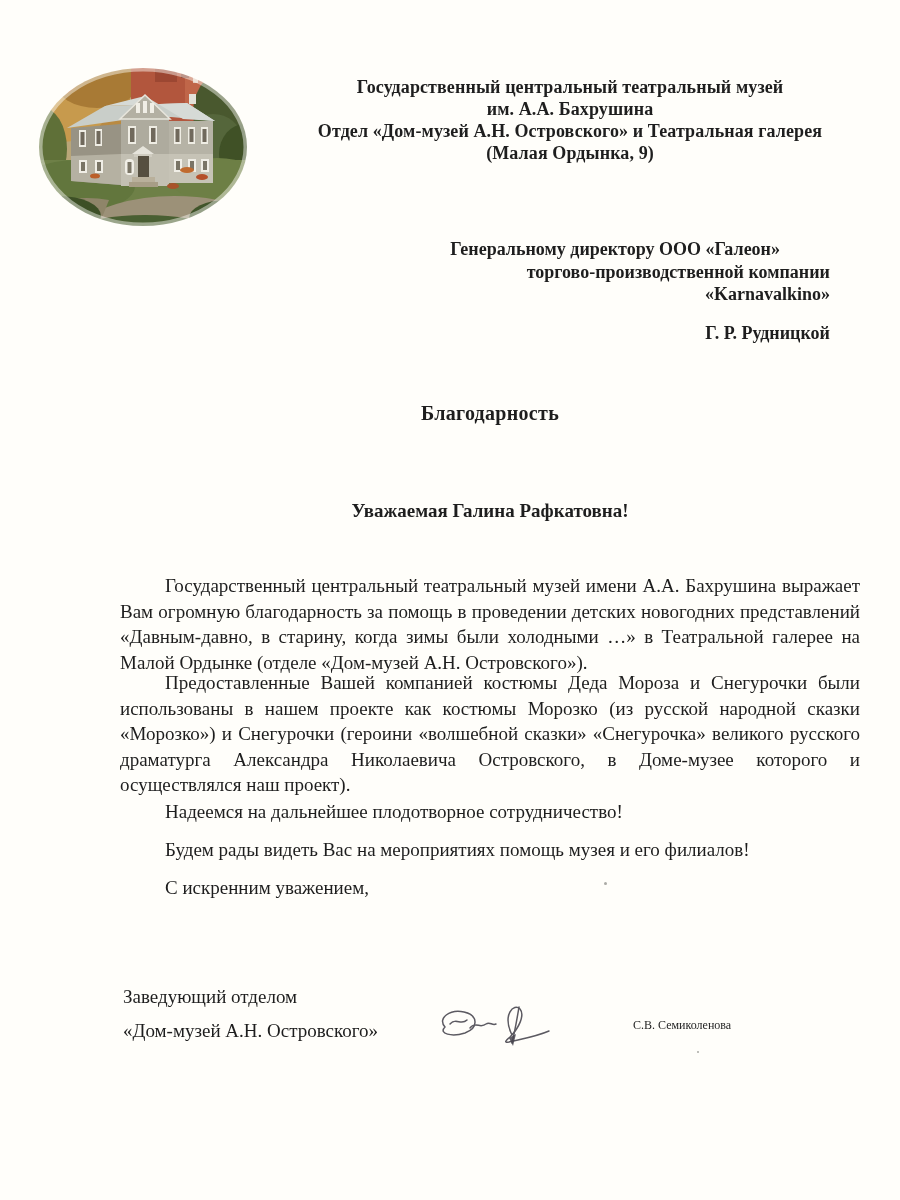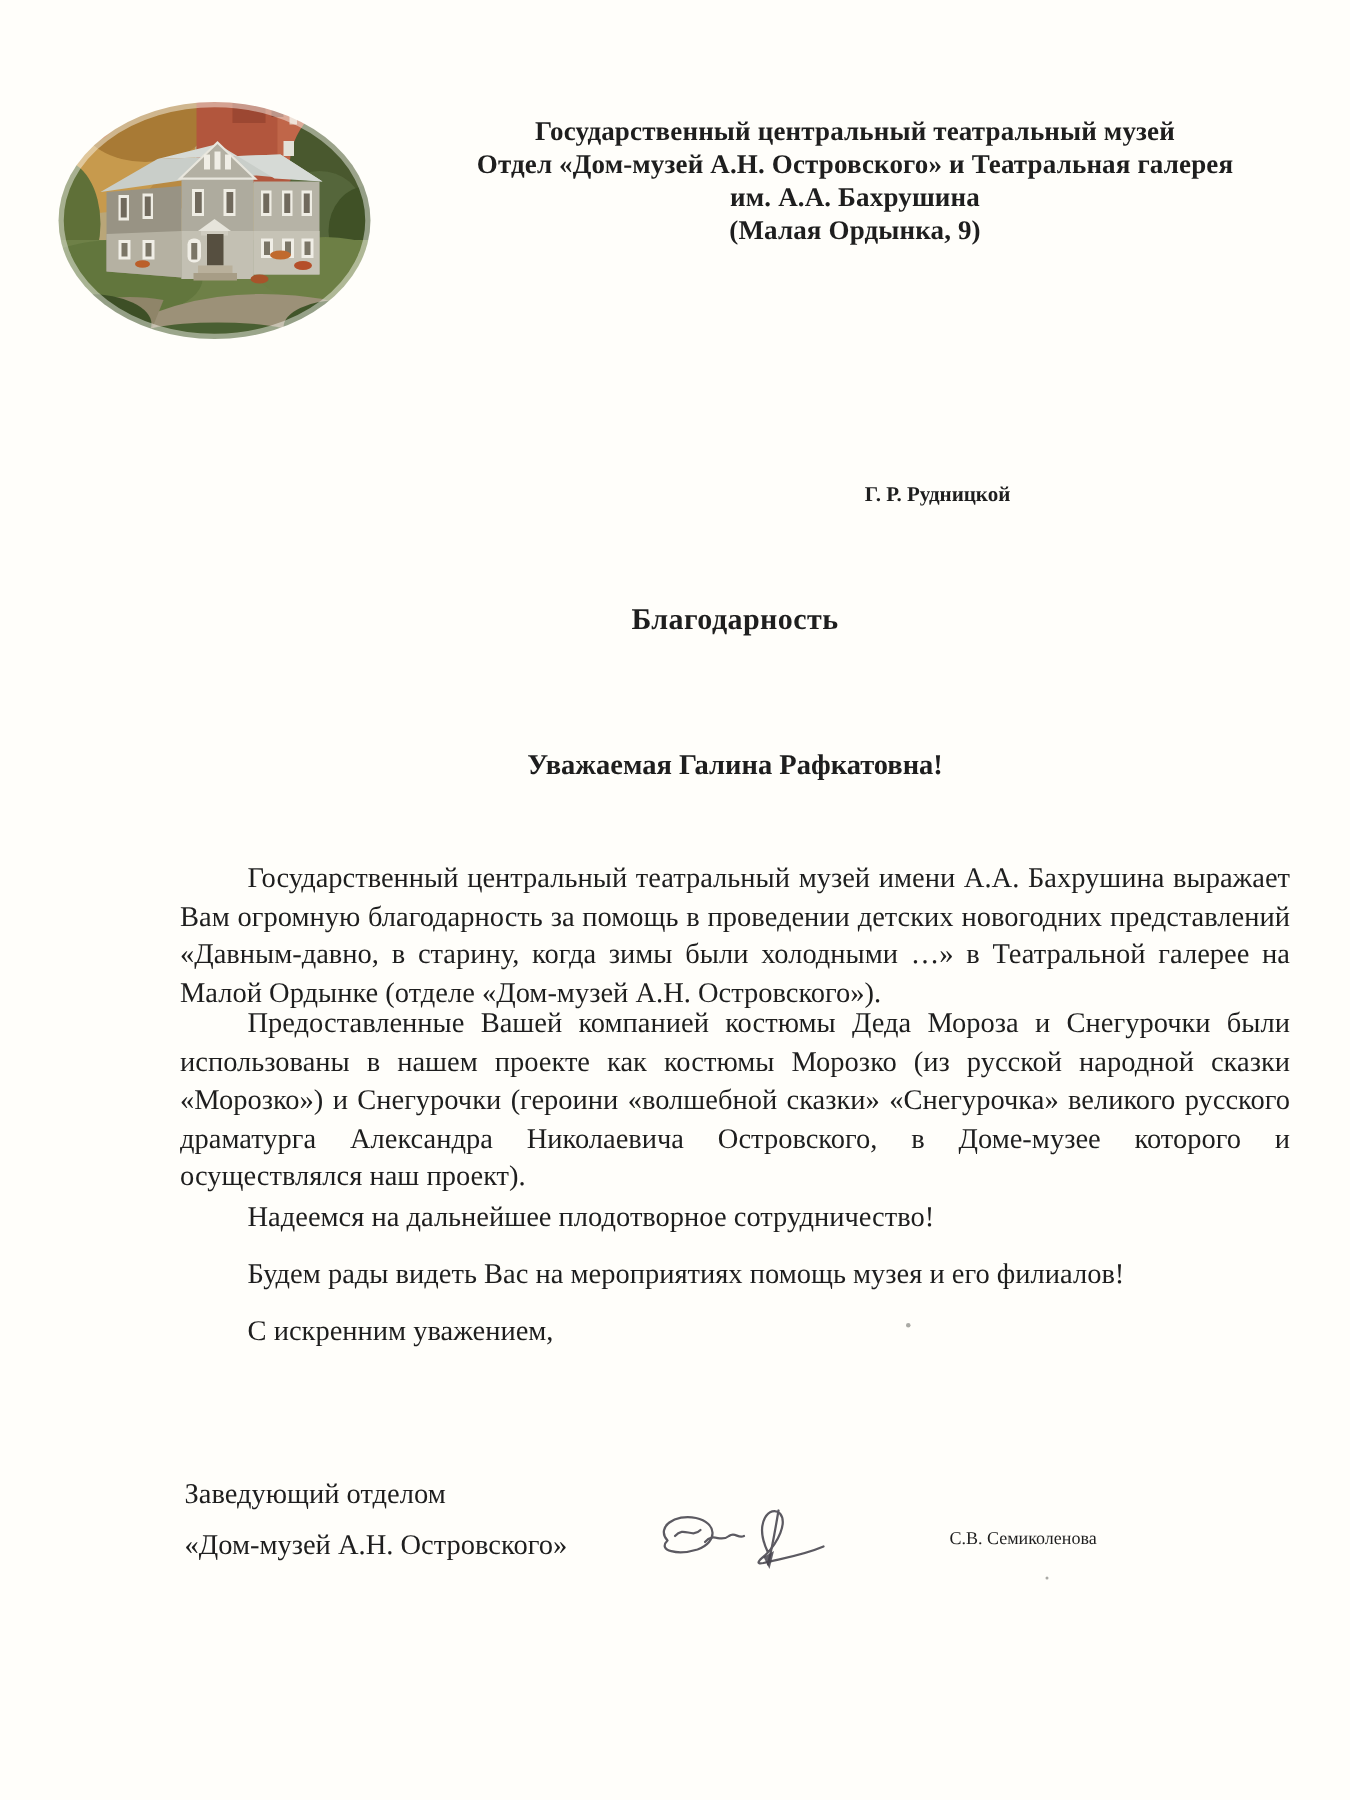--- a/index.html
+++ b/index.html
@@ -37,23 +37,23 @@
     left: 420px; top: 238px; width: 410px;
     text-align: right;
     font-weight: bold;
     font-size: 18px;
     line-height: 22.5px;
   }
   .recipient .r1 { padding-right: 50px; }
   .recipient-name {
     position: absolute;
     left: 420px; top: 323px; width: 410px;
-    text-align: center;
-    font-weight: bold;
-    font-size: 14px;
+    text-align: right;
+    font-weight: bold;
+    font-size: 18px;
   }
 
   .doc-title {
     position: absolute;
     left: 120px; top: 402px; width: 740px;
     text-align: center;
     font-weight: bold;
     font-size: 20px;
     letter-spacing: 0.3px;
   }
@@ -217,25 +217,30 @@
         <ellipse cx="60" cy="112" rx="5" ry="2.5" fill="#bb5e2c"></ellipse>
         <ellipse cx="138" cy="122" rx="6" ry="3" fill="#a8522b"></ellipse>
 
         <ellipse cx="108" cy="83" rx="103" ry="78" fill="none" stroke="#fffefa" stroke-width="5" opacity="0.45"></ellipse>
       </g>
     </svg>
   </div>
 
   <div class="letterhead">
     <div>Государственный центральный театральный музей</div>
+    <div>им. А.А. Бахрушина</div>
     <div>Отдел «Дом-музей А.Н. Островского» и Театральная галерея</div>
-    <div>им. А.А. Бахрушина</div>
     <div>(Малая Ордынка, 9)</div>
   </div>
 
+  <div class="recipient">
+    <div class="r1">Генеральному директору ООО «Галеон»</div>
+    <div>торгово-производственной компании</div>
+    <div>«Karnavalkino»</div>
+  </div>
   <div class="recipient-name">Г. Р. Рудницкой</div>
 
   <div class="doc-title">Благодарность</div>
   <div class="salutation">Уважаемая Галина Рафкатовна!</div>
 
   <p class="para p1">Государственный центральный театральный музей имени А.А. Бахрушина выражает Вам огромную благодарность за помощь в проведении детских новогодних представлений «Давным-давно, в старину, когда зимы были холодными …»  в Театральной галерее на Малой Ордынке (отделе «Дом-музей А.Н. Островского»).</p>
   <p class="para p2">Предоставленные Вашей компанией костюмы Деда Мороза и Снегурочки были использованы в нашем проекте как костюмы Морозко (из русской народной сказки «Морозко») и Снегурочки (героини «волшебной сказки» «Снегурочка» великого русского драматурга Александра Николаевича Островского, в Доме-музее которого и осуществлялся наш проект).</p>
   <p class="para short p3">Надеемся на дальнейшее плодотворное сотрудничество!</p>
   <p class="para short p4">Будем рады видеть Вас на мероприятиях помощь музея и его филиалов!</p>
   <p class="para short p5">С искренним уважением,</p>

